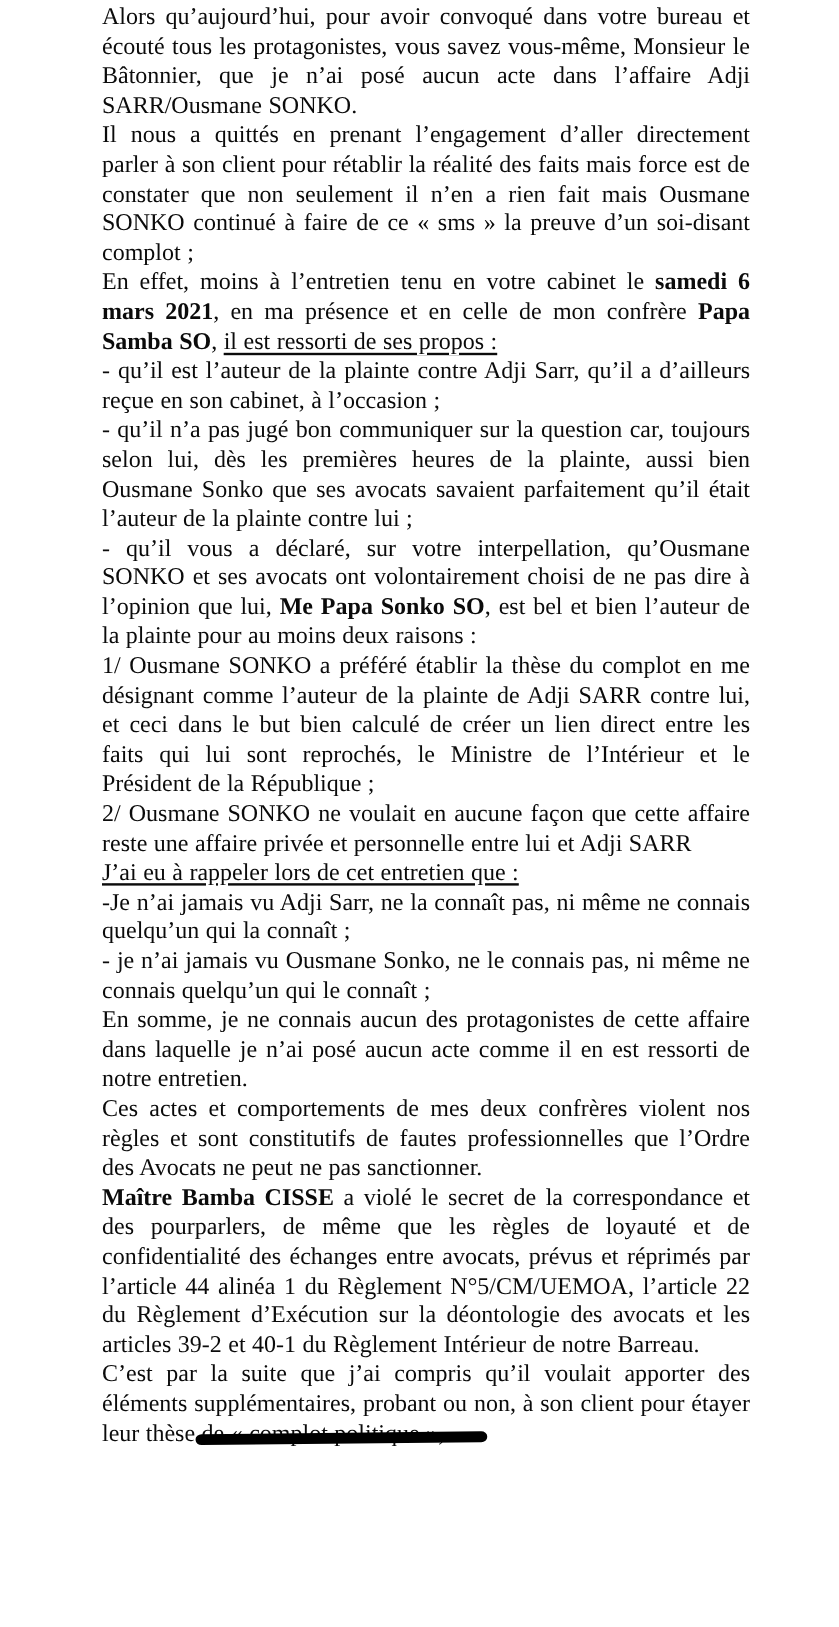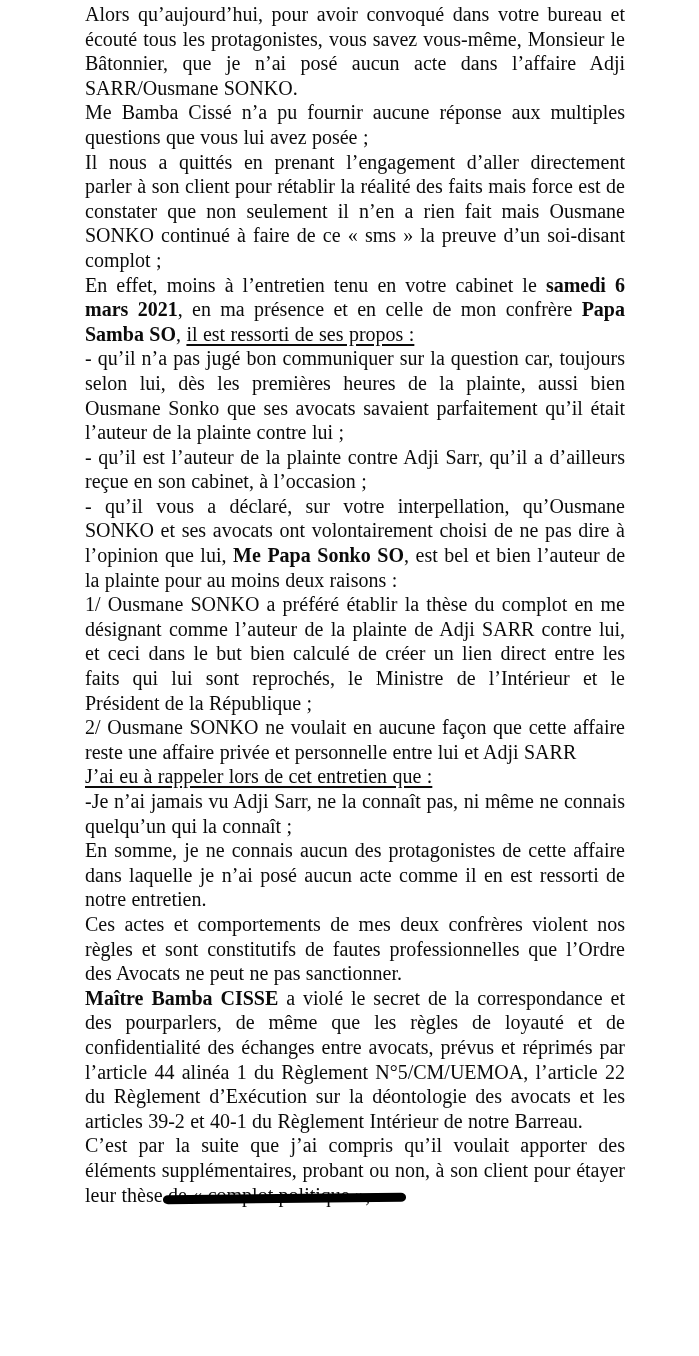--- a/index.html
+++ b/index.html
@@ -55,28 +55,28 @@
     transform: rotate(-0.6deg);
     pointer-events: none;
   }
 </style>
 </head>
 <body>
 
 <div class="page">
   <div class="doc-body">
       <p><span>Alors qu’aujourd’hui, pour avoir convoqué dans votre bureau et écouté tous les protagonistes, vous savez vous-même, Monsieur le Bâtonnier, que je n’ai posé aucun acte dans l’affaire Adji SARR/Ousmane SONKO.</span></p>
-      <p><span>Me Bamba Cissé n’a pu fournir aucune réponse aux multiples questions que vous lui avez posée&nbsp;;</span></p>
       <p><span>Il nous a quittés en prenant l’engagement d’aller directement parler à son client pour rétablir la réalité des faits mais force est de constater que non seulement il n’en a rien fait mais Ousmane SONKO continué à faire de ce «&nbsp;sms&nbsp;» la preuve d’un soi-disant complot&nbsp;;</span></p>
       <p><span>En effet, moins à l’entretien tenu en votre cabinet le </span><span class="b">samedi 6 mars 2021</span><span>, en ma présence et en celle de mon confrère </span><span class="b">Papa Samba SO</span><span>, </span><span class="bu">il est ressorti de ses propos&nbsp;:</span></p>
+      <p><span>- qu’il est l’auteur de la plainte contre Adji Sarr, qu’il a d’ailleurs reçue en son cabinet, à l’occasion&nbsp;;</span></p>
       <p><span>- qu’il n’a pas jugé bon communiquer sur la question car, toujours selon lui, dès les premières heures de la plainte, aussi bien Ousmane Sonko que ses avocats savaient parfaitement qu’il était l’auteur de la plainte contre lui&nbsp;;</span></p>
-      <p><span>- qu’il est l’auteur de la plainte contre Adji Sarr, qu’il a d’ailleurs reçue en son cabinet, à l’occasion&nbsp;;</span></p>
       <p><span>- qu’il vous a déclaré, sur votre interpellation, qu’Ousmane SONKO et ses avocats ont volontairement choisi de ne pas dire à l’opinion que lui, </span><span class="b">Me Papa Sonko SO</span><span>, est bel et bien l’auteur de la plainte pour au moins deux raisons&nbsp;:</span></p>
       <p><span>1/ Ousmane SONKO a préféré établir la thèse du complot en me désignant comme l’auteur de la plainte de Adji SARR contre lui, et ceci dans le but bien calculé de créer un lien direct entre les faits qui lui sont reprochés, le Ministre de l’Intérieur et le Président de la République&nbsp;;</span></p>
       <p><span>2/ Ousmane SONKO ne voulait en aucune façon que cette affaire reste une affaire privée et personnelle entre lui et Adji SARR</span></p>
       <p><span class="bu">J’ai eu à rappeler lors de cet entretien que&nbsp;:</span></p>
       <p><span>-Je n’ai jamais vu Adji Sarr, ne la connaît pas, ni même ne connais quelqu’un qui la connaît&nbsp;;</span></p>
+      <p><span>- je n’ai jamais vu Ousmane Sonko, ne le connais pas, ni même ne connais quelqu’un qui le connaît&nbsp;;</span></p>
       <p><span>En somme, je ne connais aucun des protagonistes de cette affaire dans laquelle je n’ai posé aucun acte comme il en est ressorti de notre entretien.</span></p>
       <p><span>Ces actes et comportements de mes deux confrères violent nos règles et sont constitutifs de fautes professionnelles que l’Ordre des Avocats ne peut ne pas sanctionner.</span></p>
       <p><span class="b">Maître Bamba CISSE</span><span> a violé le secret de la correspondance et des pourparlers, de même que les règles de loyauté et de confidentialité des échanges entre avocats, prévus et réprimés par l’article 44 alinéa 1 du Règlement N°5/CM/UEMOA, l’article 22 du Règlement d’Exécution sur la déontologie des avocats et les articles 39-2 et 40-1 du Règlement Intérieur de notre Barreau.</span></p>
       <p><span>C’est par la suite que j’ai compris qu’il voulait apporter des éléments supplémentaires, probant ou non, à son client pour étayer leur thèse </span><span class="redacted">de «&nbsp;complot politique&nbsp;»,</span></p>
     </div>
 </div>
 
 </body></html>

